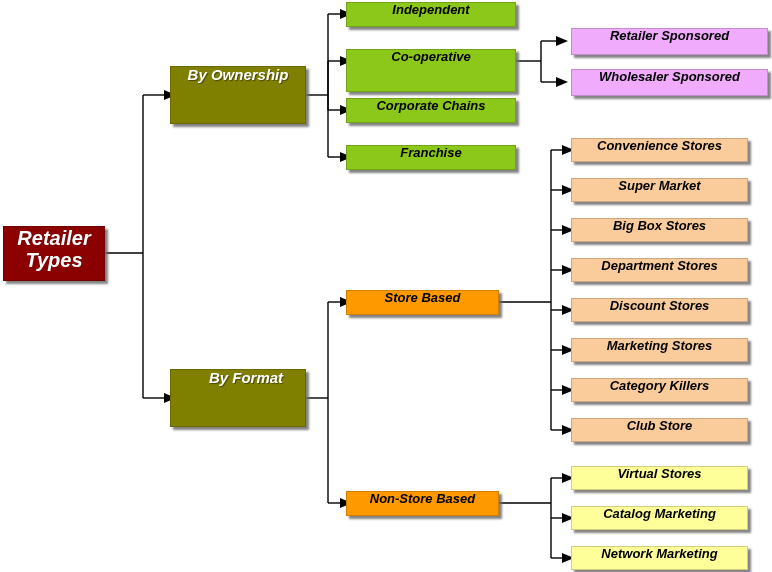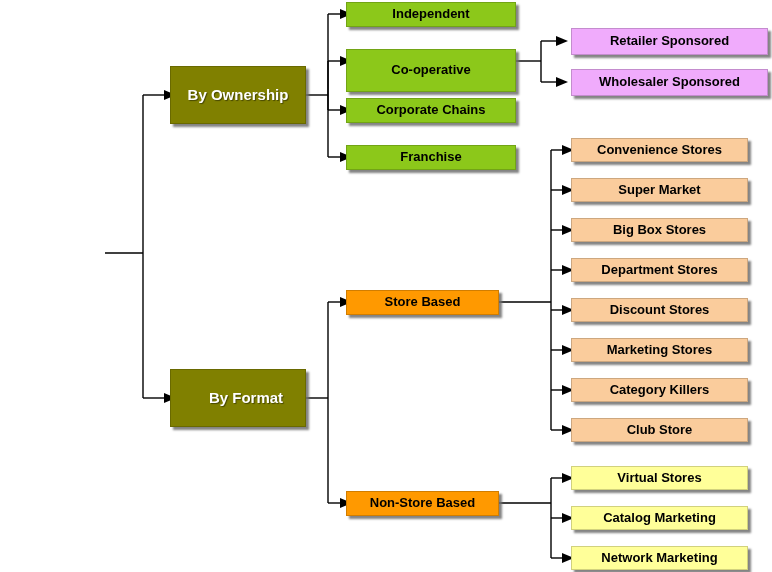--- a/index.html
+++ b/index.html
@@ -12,28 +12,28 @@
     width: 772px;
     height: 572px;
     background: #ffffff;
     overflow: hidden;
     font-family: "Liberation Sans", sans-serif;
   }
   .node {
     position: absolute;
     box-sizing: border-box;
     display: flex;
-    align-items: center;
     justify-content: center;
     text-align: center;
     font-weight: bold;
     line-height: 1.12;
     box-shadow: 3px 3px 2px rgba(110,110,110,0.85);
     border: 1px solid rgba(0,0,0,0.18);
     white-space: nowrap;
+    font-style: italic;
   }
   .node.root {
     background: #8b0000;
     color: #ffffff;
     font-size: 20px;
     white-space: normal;
     text-shadow: 0 0 1px rgba(0,0,0,0.5);
   }
   .node.level1 {
     background: #808000;
@@ -149,20 +149,23 @@
     <path d="M551,503 L551,478"></path>
     <path d="M551,503 L551,558"></path>
     <path d="M551,478 L562,478"></path>
     <path d="M551,518 L562,518"></path>
     <path d="M551,558 L562,558"></path>
     <polygon points="562,473 574,478 562,483" fill="#000" stroke="none"></polygon>
     <polygon points="562,513 574,518 562,523" fill="#000" stroke="none"></polygon>
     <polygon points="562,553 574,558 562,563" fill="#000" stroke="none"></polygon>
   </svg>
 
+  <div class="node root" style="left:3px; top:226px; width:102px; height:55px;">
+    <span>Retailer Types</span>
+  </div>
 
   <div class="node level1" style="left:170px; top:66px; width:136px; height:58px;">
     <span>By Ownership</span>
   </div>
 
   <div class="node level1" style="left:170px; top:369px; width:136px; height:58px;padding-left:16px;">
     <span>By Format</span>
   </div>
 
   <div class="node green" style="left:346px; top:2px; width:170px; height:25px;">

